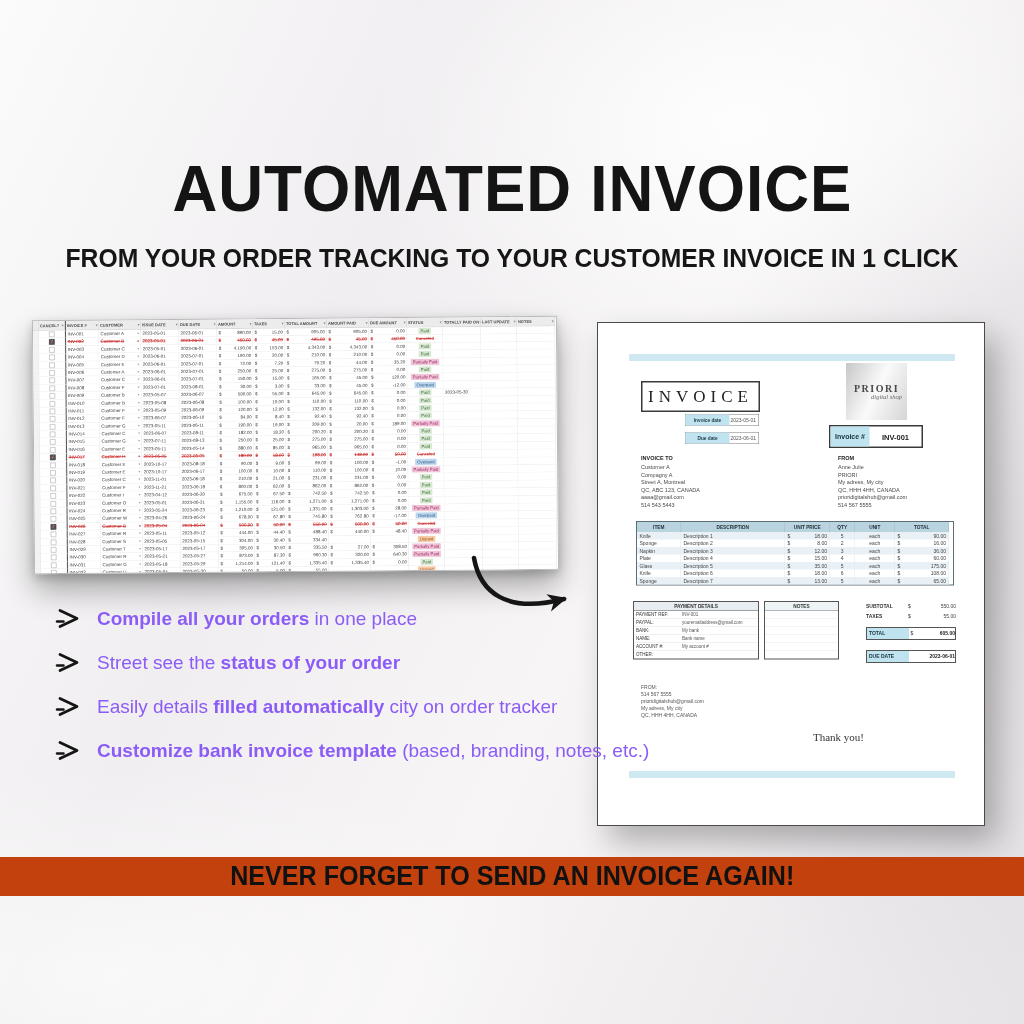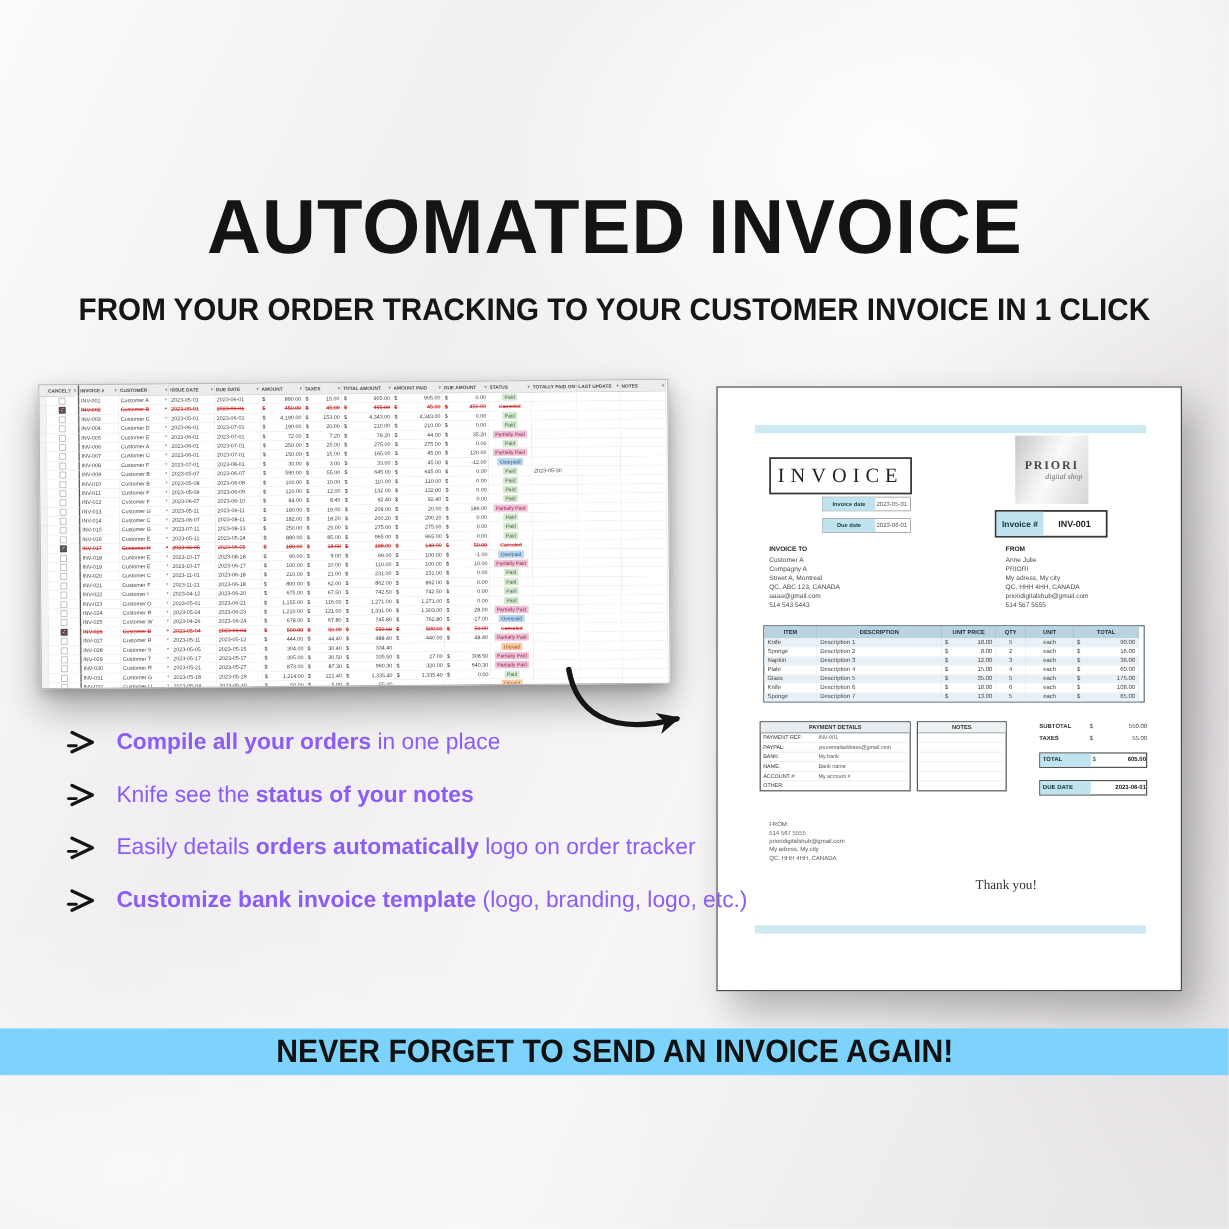--- a/index.html
+++ b/index.html
@@ -1522,33 +1522,33 @@
         <path d="M5 2.5 L22 10.5 L5 18.5" fill="none" stroke="#141414" stroke-width="2.8" stroke-linejoin="round" stroke-linecap="round"></path>
         <path d="M2 13.5 L8.5 13.5" stroke="#141414" stroke-width="2.4" stroke-linecap="round"></path>
       </svg>
     <span class="btxt"><span></span><b>Compile all your orders</b><span> in one place</span></span>
   </div>
   <div class="bullet">
     <svg class="bicon" width="26" height="21" viewBox="0 0 26 21">
         <path d="M5 2.5 L22 10.5 L5 18.5" fill="none" stroke="#141414" stroke-width="2.8" stroke-linejoin="round" stroke-linecap="round"></path>
         <path d="M2 13.5 L8.5 13.5" stroke="#141414" stroke-width="2.4" stroke-linecap="round"></path>
       </svg>
-    <span class="btxt"><span>Knife see the </span><b>status of your notes</b><span></span></span>
+    <span class="btxt"><span>Street see the </span><b>status of your order</b><span></span></span>
   </div>
   <div class="bullet">
     <svg class="bicon" width="26" height="21" viewBox="0 0 26 21">
         <path d="M5 2.5 L22 10.5 L5 18.5" fill="none" stroke="#141414" stroke-width="2.8" stroke-linejoin="round" stroke-linecap="round"></path>
         <path d="M2 13.5 L8.5 13.5" stroke="#141414" stroke-width="2.4" stroke-linecap="round"></path>
       </svg>
-    <span class="btxt"><span>Easily details </span><b>orders automatically</b><span> logo on order tracker</span></span>
+    <span class="btxt"><span>Easily details </span><b>filled automatically</b><span> city on order tracker</span></span>
   </div>
   <div class="bullet">
     <svg class="bicon" width="26" height="21" viewBox="0 0 26 21">
         <path d="M5 2.5 L22 10.5 L5 18.5" fill="none" stroke="#141414" stroke-width="2.8" stroke-linejoin="round" stroke-linecap="round"></path>
         <path d="M2 13.5 L8.5 13.5" stroke="#141414" stroke-width="2.4" stroke-linecap="round"></path>
       </svg>
-    <span class="btxt"><span></span><b>Customize bank invoice template</b><span> (logo, branding,  logo, etc.)</span></span>
+    <span class="btxt"><span></span><b>Customize bank invoice template</b><span> (based, branding,  notes, etc.)</span></span>
   </div>
 </div>
 
-<div class="abs banner" style="background: #7dd3fc;">
+<div class="abs banner" style="background: #c2410c;">
   <span class="banner-text">NEVER FORGET TO SEND AN INVOICE AGAIN!</span>
 </div>
 
 </body></html>

